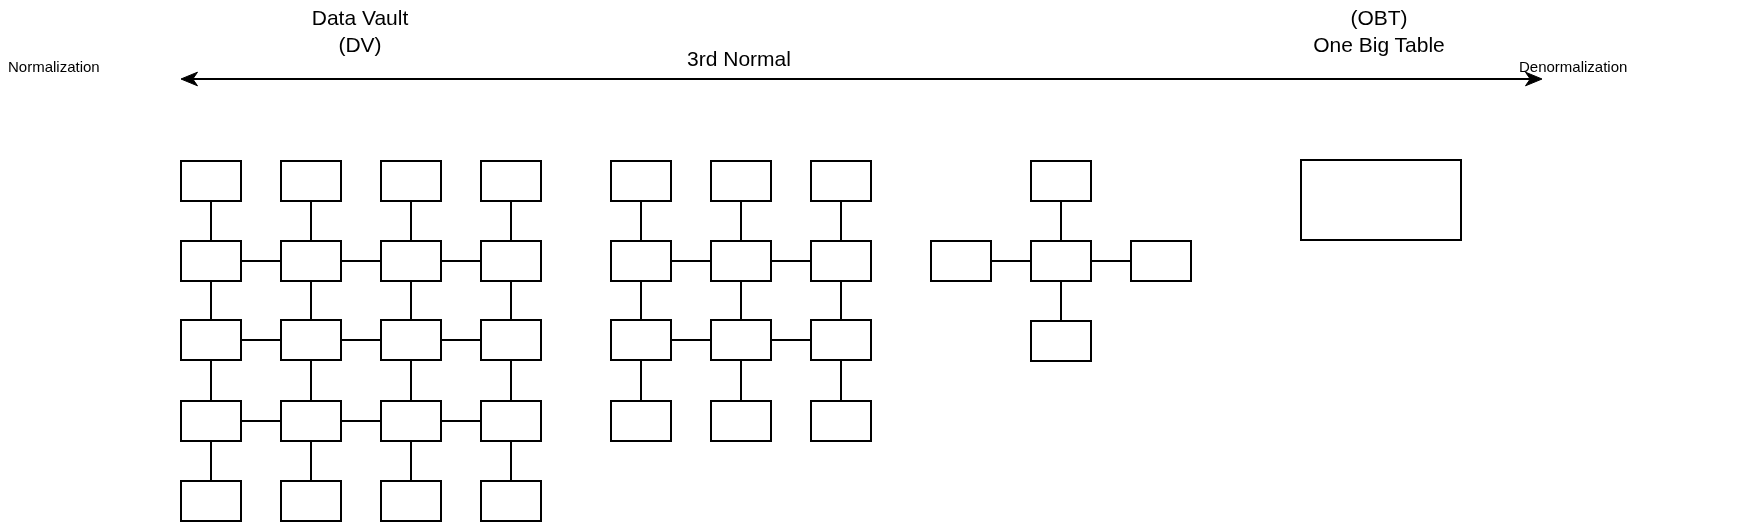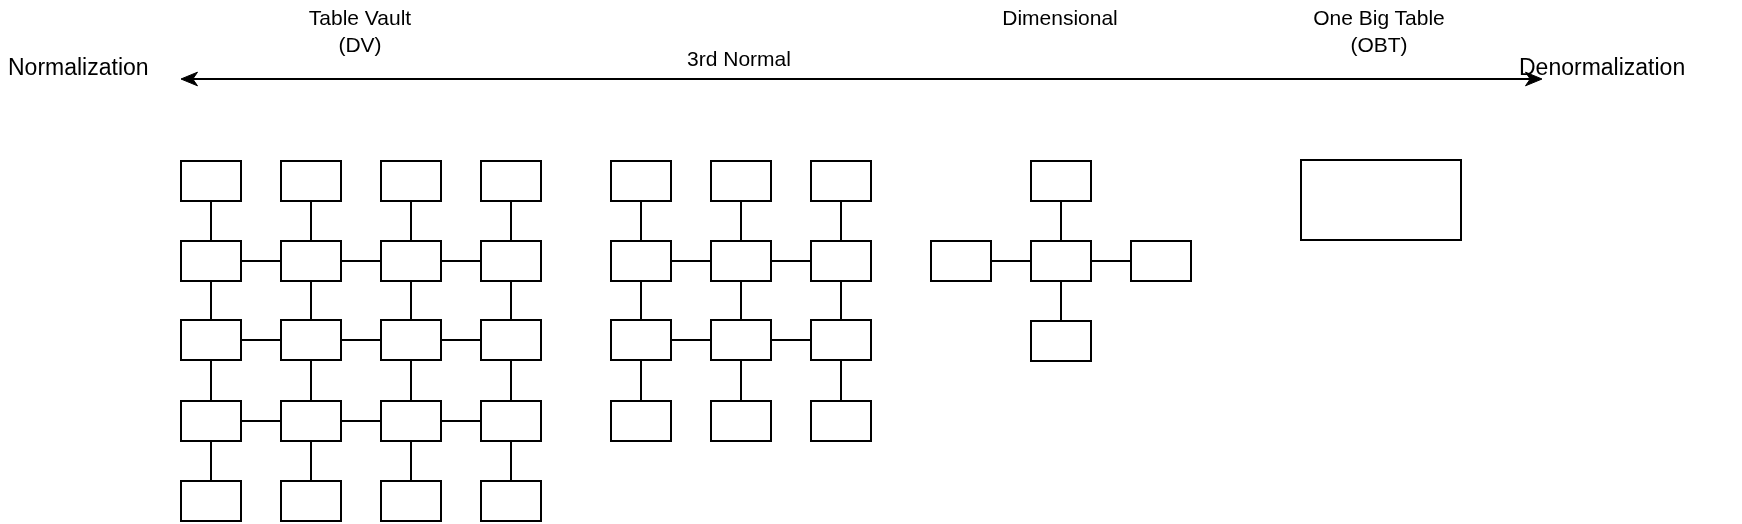--- a/index.html
+++ b/index.html
@@ -14,21 +14,21 @@
   }
   #scene {
     position: absolute;
     left: 0; top: 0;
     width: 1742px; height: 524px;
     display: block;
   }
   .axis-label {
     position: absolute;
     top: 55px;
-    font-size: 23px;
+    font-size: 15px;
     line-height: 24px;
     white-space: nowrap;
   }
   .axis-label.left  { left: 8px; }
   .axis-label.right { left: 1519px; }
   .approach-title {
     position: absolute;
     top: 4px;
     width: 320px;
     transform: translateX(-50%);
@@ -140,27 +140,26 @@
       </g>
       <g>
         <rect x="1301" y="160" width="160" height="80" fill="#ffffff" stroke="#000000" stroke-width="2"></rect>
       </g>
     </svg>
 
   <div class="axis-label left">Normalization</div>
   <div class="axis-label right">Denormalization</div>
 
   <div class="approach-title title-data-vault">
-    <div>Table Vault</div>
+    <div>Data Vault</div>
     <div>(DV)</div>
   </div>
   <div class="approach-title title-3nf">
     <div>3rd Normal</div>
   </div>
   <div class="approach-title title-dimensional">
-    <div>Dimensional</div>
   </div>
   <div class="approach-title title-obt">
+    <div>(OBT)</div>
     <div>One Big Table</div>
-    <div>(OBT)</div>
   </div>
 
 </div>
 
 </body></html>

